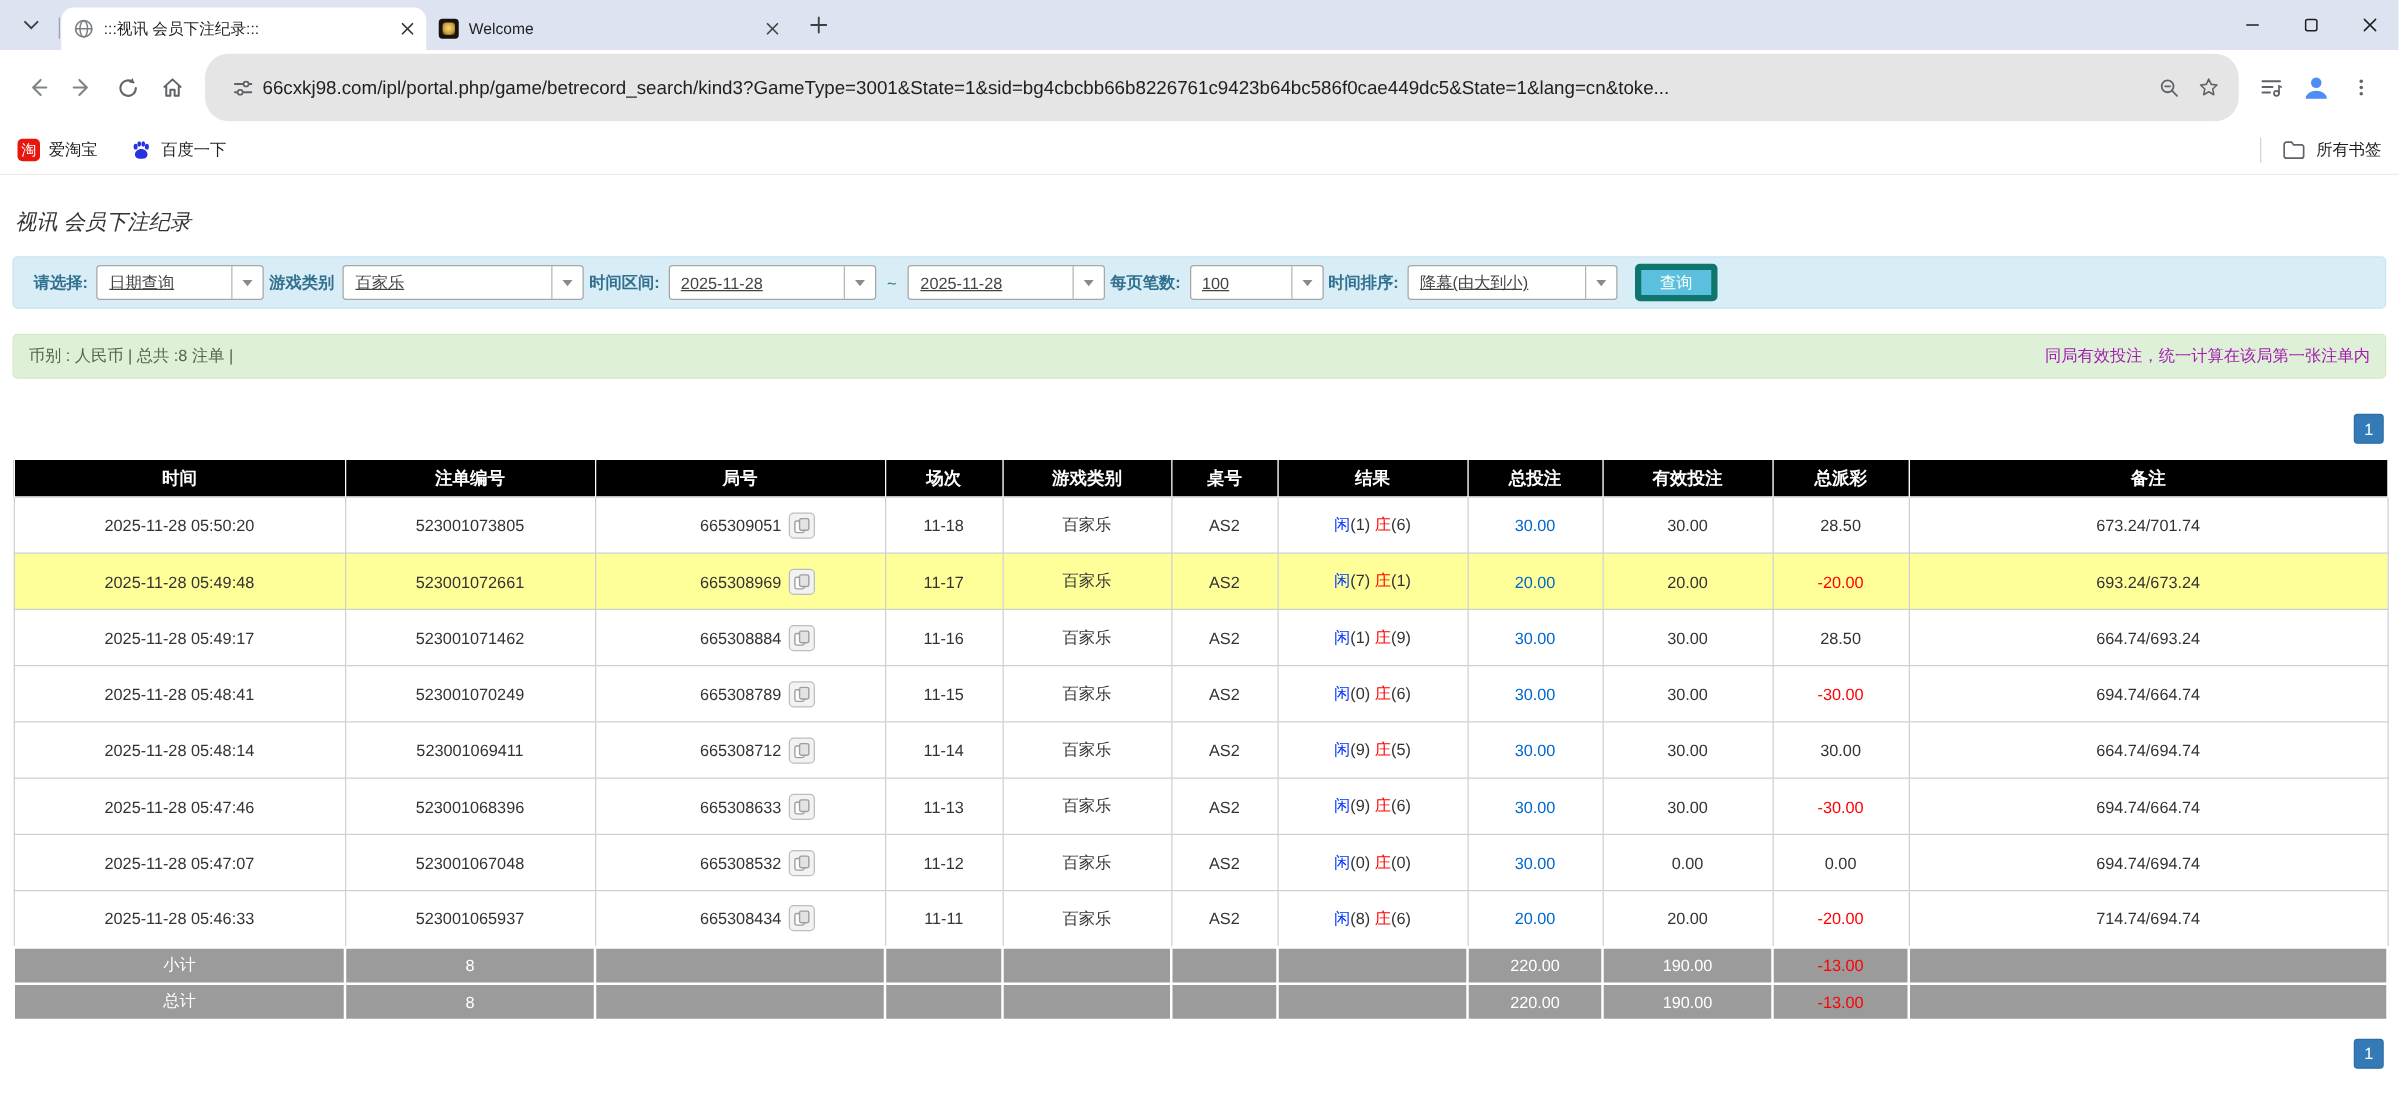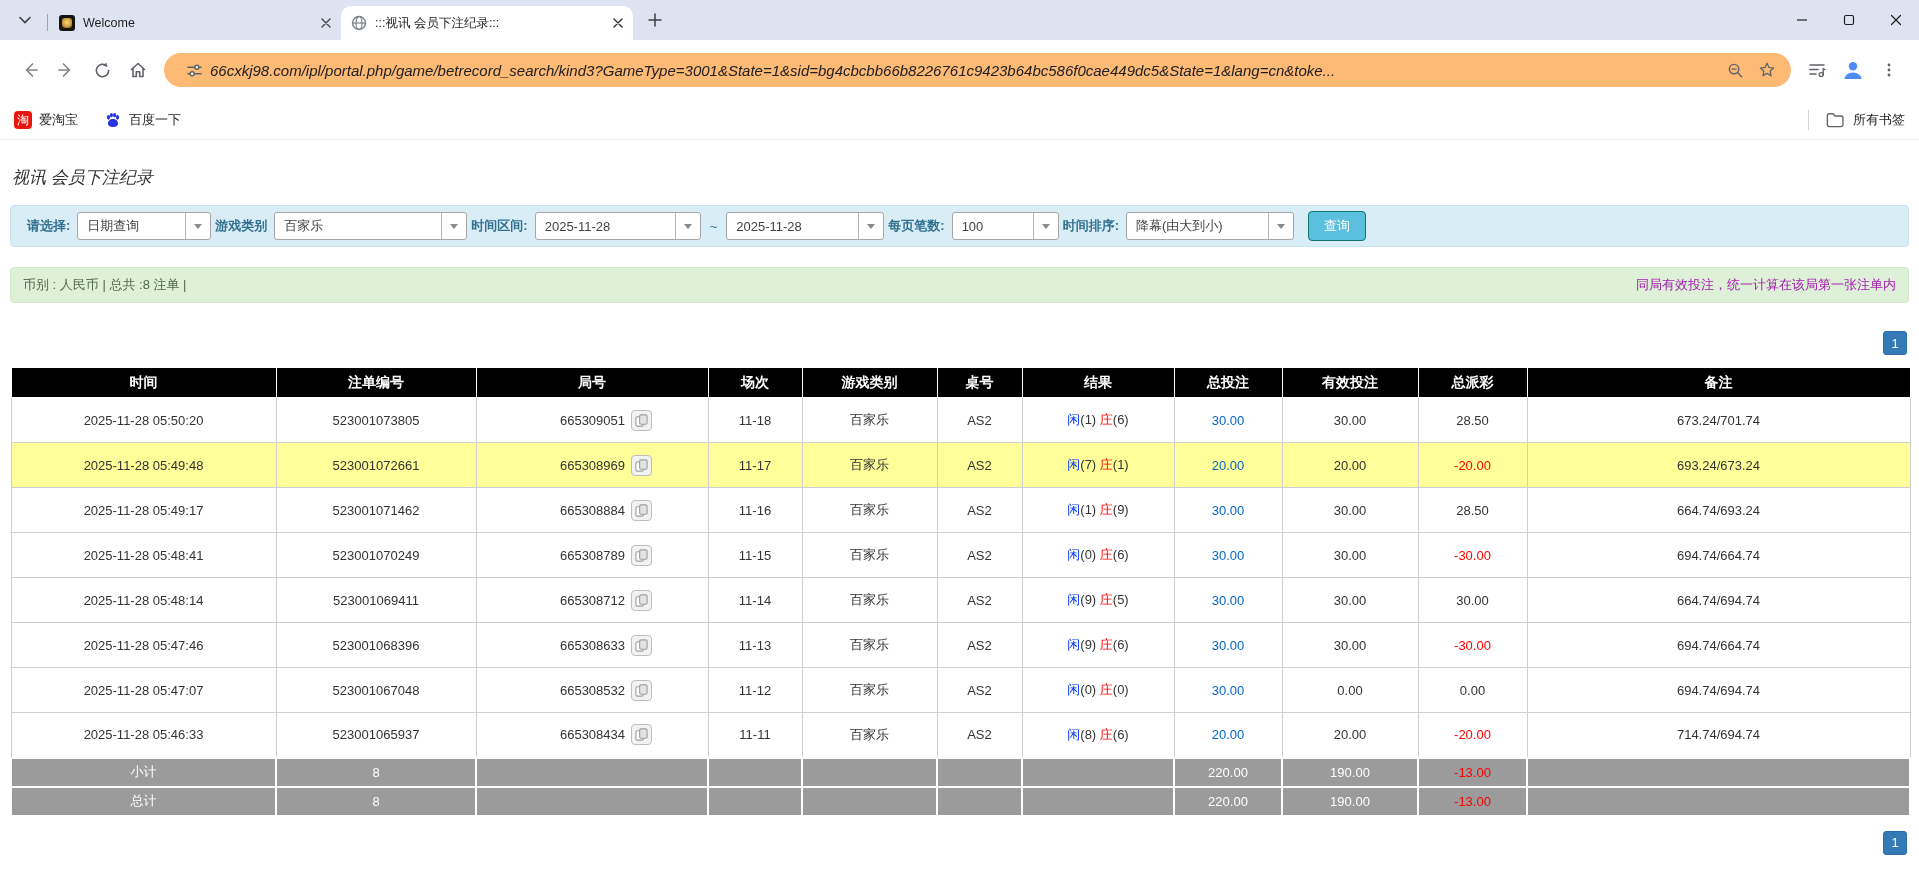--- a/index.html
+++ b/index.html
@@ -22,43 +22,43 @@
   .tab-sep { width:1px; height:17px; background:#9aa3b8; margin:0 1px 9px 1px; }
   .newtab-btn { width:28px; height:28px; margin:0 0 6px 8px; display:flex; align-items:center; justify-content:center; border-radius:50%; }
   .fav-forum { width:16px; height:16px; border-radius:3px; background:linear-gradient(180deg,#ffe082 0%,#ffb300 100%); border:1px solid #f4f6fb; }
   .fav-welcome { width:16px; height:16px; border-radius:3px; background:#17130e; position:relative; }
   .fav-welcome:after { content:""; position:absolute; left:3px; top:3px; width:10px; height:10px; background:radial-gradient(circle at 50% 45%, #ffd873 0%, #c89b3c 60%, #17130e 100%); border-radius:2px; }
   .win-controls { position:absolute; right:0; top:0; height:40px; display:flex; align-items:stretch; }
   .win-btn { width:47px; display:flex; align-items:center; justify-content:center; color:#1f1f1f; }
 
   .toolbar { height:60px; background:#fff; display:flex; align-items:center; padding:0 12px; }
   .nav-btn { width:36px; height:36px; border-radius:50%; display:flex; align-items:center; justify-content:center; flex:0 0 auto; }
-  .omnibox { flex:1; min-width:0; height:34px; background:#fdba74; border-radius:19px; display:flex; align-items:center; padding:0 8px 0 14px; margin:0 8px;font-style:italic; }
+  .omnibox { flex:1; min-width:0; height:54px; background:#e5e5e5; border-radius:19px; display:flex; align-items:center; padding:0 8px 0 14px; margin:0 8px; }
   .omni-url { flex:1; min-width:0; font-size:15px; color:#202124; white-space:nowrap; overflow:hidden; }
   .omni-icon { width:32px; height:32px; border-radius:50%; display:flex; align-items:center; justify-content:center; flex:0 0 auto; }
 
   .bookmarks-bar { height:40px; background:#fff; display:flex; align-items:center; padding:0 14px; border-bottom:1px solid #ececec; }
   .bookmark { display:flex; align-items:center; gap:7px; margin-right:26px; font-size:13px; color:#1f1f1f; }
   .bm-tao { width:18px; height:18px; border-radius:4px; background:#e8160c; color:#fff; font-size:12px; line-height:18px; text-align:center; }
   .bm-right { margin-left:auto; display:flex; align-items:center; gap:9px; font-size:13px; color:#1f1f1f; }
   .bm-divider { width:1px; height:20px; background:#d4d4d4; margin-right:8px; }
 
   
   .page-title { margin:26px 0 0 12px; font-size:17px; color:#333; font-weight:400;font-style:italic; }
 
   .filter-bar { margin:16px 10px 0 10px; height:42px; background:#d9edf7; border:1px solid #c6e4f2; border-radius:4px; display:flex; align-items:center; padding:0 12px; font-size:13px; }
   .flabel { color:#31708f; font-weight:bold; margin:0 7px 0 4px; white-space:nowrap; }
   .tilde { color:#31708f; margin:0 9px; }
   .select { background:#fff; border:1px solid #a6a6a6; border-radius:3px; height:28px; display:flex; align-items:stretch; color:#444; }
-  .select .val { flex:1; display:flex; align-items:center; padding:0 9px; white-space:nowrap; overflow:hidden; }
+  .select .val { flex:1; display:flex; align-items:center; padding:0 9px; white-space:nowrap; overflow:hidden;text-decoration:underline; }
   .select .caret { width:25px; border-left:1px solid #b5b5b5; display:flex; align-items:center; justify-content:center; }
   .caret-glyph { width:0; height:0; border-left:4px solid transparent; border-right:4px solid transparent; border-top:5px solid #8a8a8a; }
   .w-query { width:134px; } .w-game { width:193px; } .w-date { width:166px; } .w-date2 { width:158px; }
   .w-per { width:107px; } .w-sort { width:168px; }
-  .search-btn { margin-left:14px; height:30px; padding:0 15px; background:#5bc0de; border:1px solid #0f766e; color:#fff; border-radius:4px; display:flex; align-items:center; font-size:13px; }
+  .search-btn { margin-left:14px; height:30px; padding:0 15px; background:#5bc0de; border:5px solid #0f766e; color:#fff; border-radius:4px; display:flex; align-items:center; font-size:13px; }
 
   .summary-bar { margin:20px 10px 0 10px; height:36px; background:#dff0d8; border:1px solid #d6e9c6; border-radius:4px; display:flex; align-items:center; justify-content:space-between; padding:0 12px; font-size:13px; }
   .summary-left { color:#51664d; }
   .summary-right { color:#a21caf; }
 
   .pager-row { display:flex; justify-content:flex-end; margin:28px 12px 12px 0; }
   .pager-row.bottom { margin:14px 12px 0 0; }
   .page-btn { min-width:24px; height:24px; background:#337ab7; border:1px solid #2e6da4; color:#fff; font-size:13px; display:flex; align-items:center; justify-content:center; border-radius:3px; padding:0 7px; }
 
   table.bet-table { margin:0 10px; width:1899px; border-collapse:collapse; table-layout:fixed; font-size:13px; border:1px solid #c9c9c9; }
@@ -78,42 +78,42 @@
 
 <div class="tabstrip">
   <div class="tab-search-btn">
     <svg width="14" height="14" viewBox="0 0 14 14">
         <path d="M2 4.5 L7 9.5 L12 4.5" stroke="#3c4043" stroke-width="1.6" fill="none" stroke-linecap="round"></path>
       </svg>
   </div>
 
   <div class="tab-sep"></div>
 
+  <div class="tab active">
+    <span class="favicon">
+      <svg width="16" height="16" viewBox="0 0 16 16">
+          <circle cx="8" cy="8" r="6.5" fill="none" stroke="#7a7f87" stroke-width="1.4"></circle>
+          <ellipse cx="8" cy="8" rx="3" ry="6.5" fill="none" stroke="#7a7f87" stroke-width="1.2"></ellipse>
+          <path d="M1.5 8 H14.5" stroke="#7a7f87" stroke-width="1.2"></path>
+        </svg>
+    </span>
+    <span class="tab-title">:::视讯 会员下注纪录:::</span>
+    <span class="tab-close">
+      <svg width="10" height="10" viewBox="0 0 10 10">
+          <path d="M1 1 L9 9 M9 1 L1 9" stroke="#333" stroke-width="1.4" stroke-linecap="round"></path>
+        </svg>
+    </span>
+  </div>
+
   <div class="tab">
     <span class="favicon fav-welcome"></span>
     <span class="tab-title">Welcome</span>
     <span class="tab-close">
       <svg width="10" height="10" viewBox="0 0 10 10">
           <path d="M1 1 L9 9 M9 1 L1 9" stroke="#444" stroke-width="1.4" stroke-linecap="round"></path>
-        </svg>
-    </span>
-  </div>
-
-  <div class="tab active">
-    <span class="favicon">
-      <svg width="16" height="16" viewBox="0 0 16 16">
-          <circle cx="8" cy="8" r="6.5" fill="none" stroke="#7a7f87" stroke-width="1.4"></circle>
-          <ellipse cx="8" cy="8" rx="3" ry="6.5" fill="none" stroke="#7a7f87" stroke-width="1.2"></ellipse>
-          <path d="M1.5 8 H14.5" stroke="#7a7f87" stroke-width="1.2"></path>
-        </svg>
-    </span>
-    <span class="tab-title">:::视讯 会员下注纪录:::</span>
-    <span class="tab-close">
-      <svg width="10" height="10" viewBox="0 0 10 10">
-          <path d="M1 1 L9 9 M9 1 L1 9" stroke="#333" stroke-width="1.4" stroke-linecap="round"></path>
         </svg>
     </span>
   </div>
 
   <div class="newtab-btn">
     <svg width="14" height="14" viewBox="0 0 14 14">
         <path d="M7 1 V13 M1 7 H13" stroke="#3c4043" stroke-width="1.5" stroke-linecap="round"></path>
       </svg>
   </div>
 

